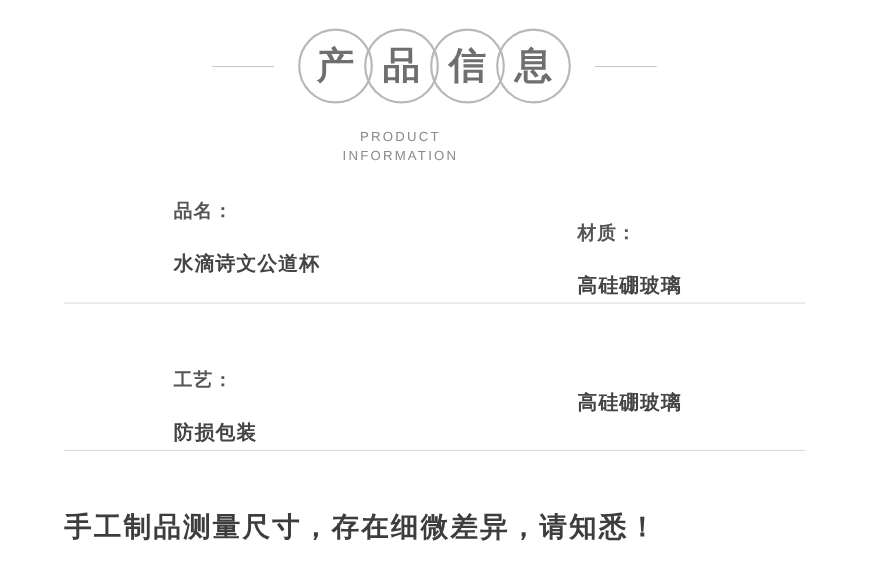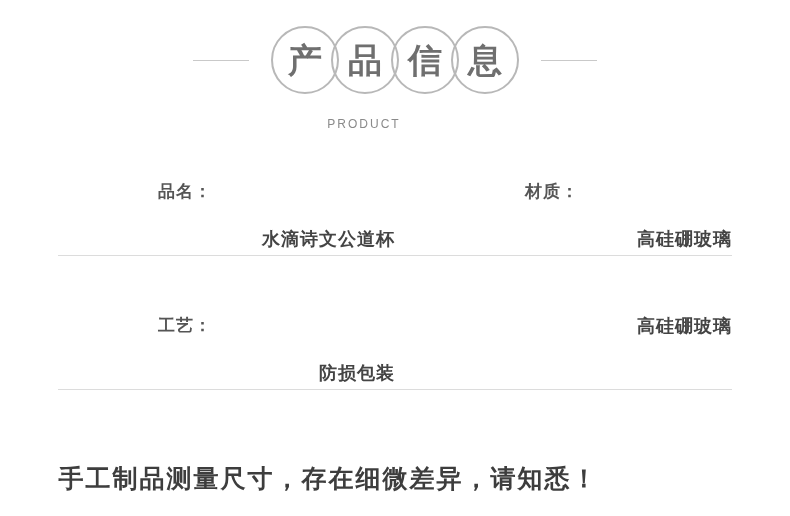--- a/index.html
+++ b/index.html
@@ -93,34 +93,34 @@
   .spec-row.second {
     margin-top: 58px;
   }
   .spec-cell {
     width: 50%;
     box-sizing: border-box;
     padding-left: 100px;
   }
   .spec-cell.right {
     padding-left: 130px;
+    margin-top: 20px;
   }
   .spec-label {
     font-size: 17px;
     font-weight: bold;
     color: #555555;
     letter-spacing: 1px;
     margin-bottom: 24px;
   }
   .spec-value {
     font-size: 18px;
     font-weight: bold;
     color: #444444;
     letter-spacing: 1px;
-    text-align: right;
   }
 
   
   .footnote {
     position: absolute;
     top: 462px;
     left: 0;
     width: 657px;
     text-align: center;
     font-family: "DejaVu Serif", serif;
@@ -151,20 +151,21 @@
         </div>
         <div class="circle">
           <span>息</span>
         </div>
       </div>
       <div class="side-rule right"></div>
     </div>
 
     <div class="subtitle">
       <div>PRODUCT</div>
+      <div>INFORMATION</div>
     </div>
 
   </div>
 
   <div class="specs">
 
     <div class="spec-row first">
       <div class="spec-cell">
         <div class="spec-label">品名：</div>
         <div class="spec-value">水滴诗文公道杯</div>

